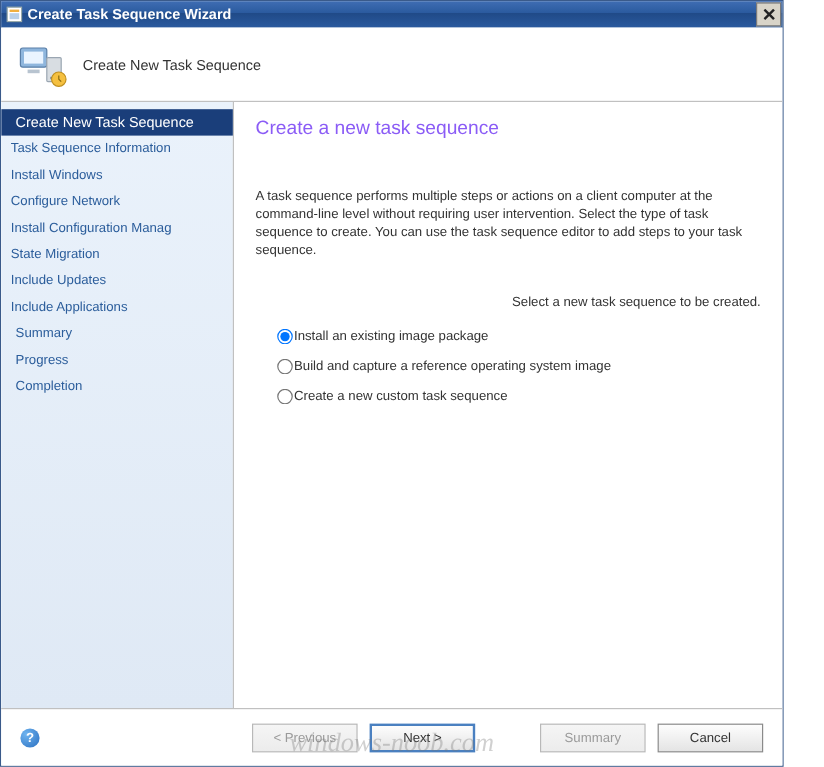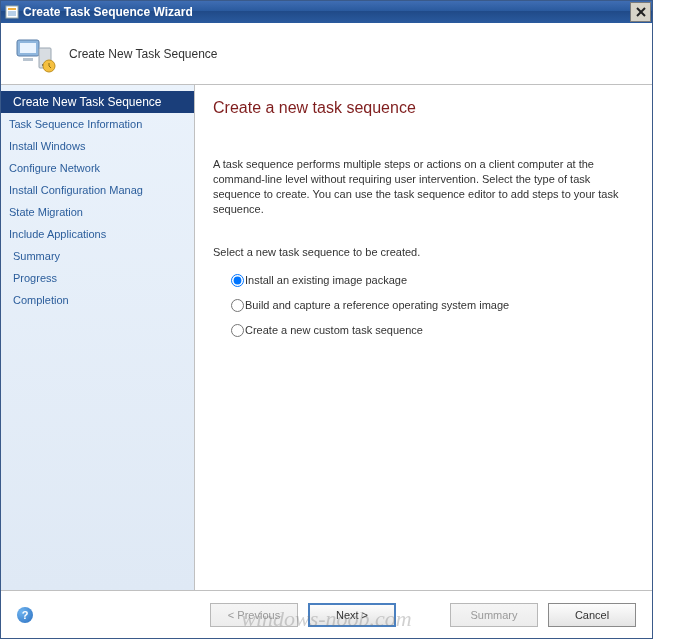--- a/index.html
+++ b/index.html
@@ -66,31 +66,31 @@
     color: #ffffff;
     font-size: 12px;
   }
   .sidebar-item.sub { padding-left: 8px; }
   .content {
     flex: 1; padding: 10px 18px 0 18px;
     position: relative;
     color: #333;
   }
   .page-heading {
-    color: #7f1d1d;
+    color: #8b5cf6;
     font-size: 16px;
     font-weight: normal;
     margin: 4px 0 18px 0;
   }
   .desc {
     margin: 40px 0 30px 0;
     line-height: 1.35;
     font-size: 11px;
   }
-  .prompt { margin: 24px 0 10px 0; font-size: 11px; }
+  .prompt { margin: 24px 0 10px 0; font-size: 11px; text-align: right; }
   .radio-row {
     display: flex; 
     gap: 1px;
     padding: 6px 0 6px 18px;
     font-size: 11px;
   }
   input[type=radio] { margin: 0; }
   .footer {
     height: 48px;
     border-top: 1px solid #c0c0c0;
@@ -167,20 +167,21 @@
   </div>
 
   <div class="body">
     <div class="sidebar" id="sidebar">
         <div class="sidebar-item selected"><span>Create New Task Sequence</span></div>
         <div class="sidebar-item sub"><span>Task Sequence Information</span></div>
         <div class="sidebar-item sub"><span>Install Windows</span></div>
         <div class="sidebar-item sub"><span>Configure Network</span></div>
         <div class="sidebar-item sub"><span>Install Configuration Manag</span></div>
         <div class="sidebar-item sub"><span>State Migration</span></div>
+        <div class="sidebar-item sub"><span>Include Updates</span></div>
         <div class="sidebar-item sub"><span>Include Applications</span></div>
         <div class="sidebar-item"><span>Summary</span></div>
         <div class="sidebar-item"><span>Progress</span></div>
         <div class="sidebar-item"><span>Completion</span></div>
       </div>
 
     <div class="content">
       <div class="page-heading">Create a new task sequence</div>
       <div class="desc">A task sequence performs multiple steps or actions on a client computer at the command-line level without requiring user intervention. Select the type of task sequence to create. You can use the task sequence editor to add steps to your task sequence.</div>
       <div class="prompt">Select a new task sequence to be created.</div>

